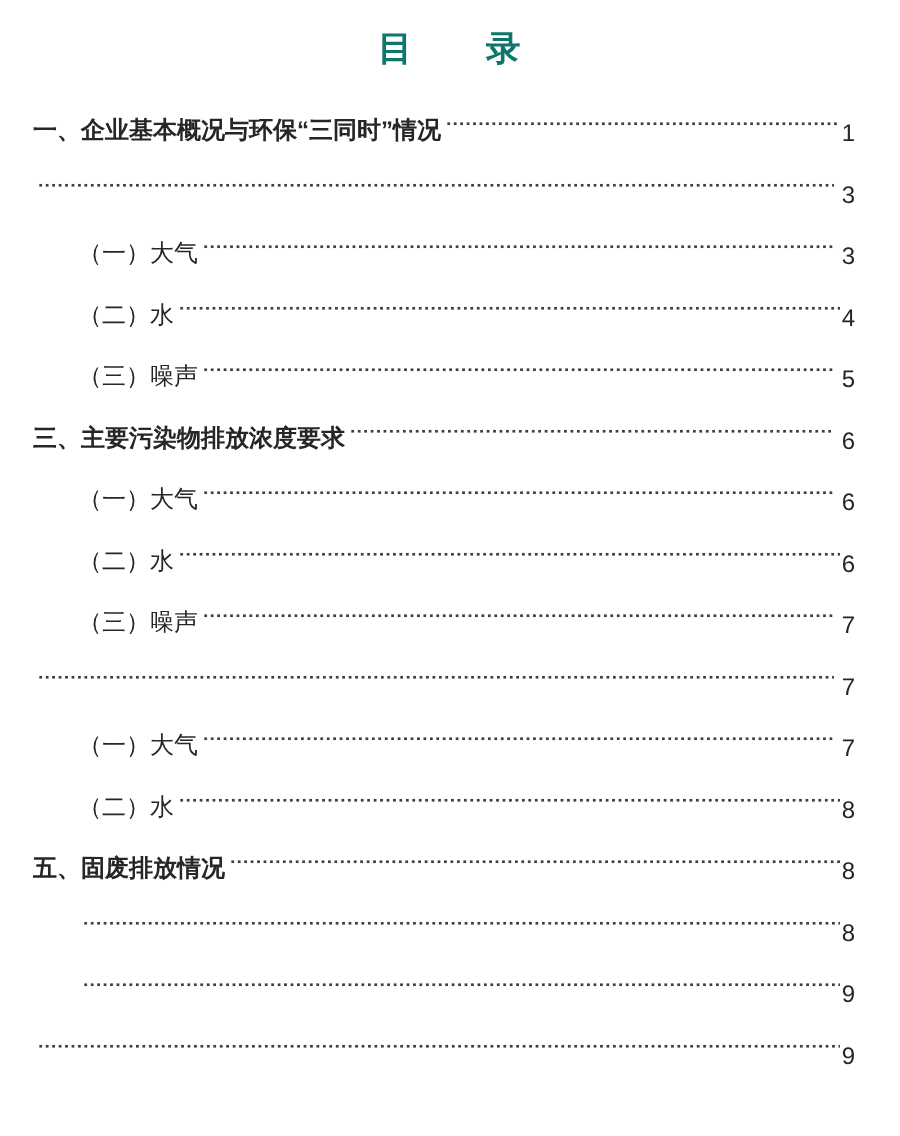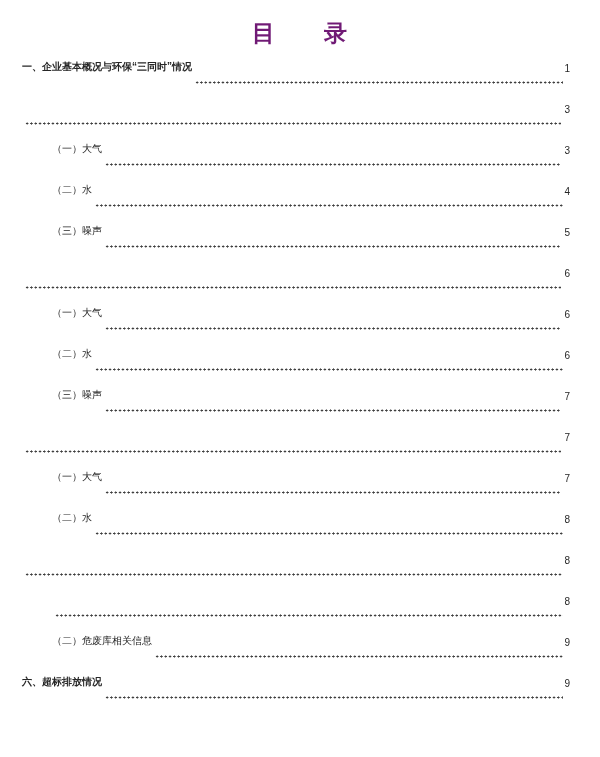--- a/index.html
+++ b/index.html
@@ -17,34 +17,34 @@
     color: #262626;
   }
   .title {
     margin: 0;
     padding-top: 17px;
     text-align: center;
     font-family: "DejaVu Serif", serif;
     font-size: 23px;
     font-weight: 700;
     line-height: 32px;
-    color: #701a75;
+    color: #0f766e;
     white-space: pre;
     word-spacing: 1.7em;
     letter-spacing: 1px;
   }
   .toc {
     margin-top: 8px;
     padding: 0 30px 0 22px;
   }
   .row {
     height: 41px;
     display: flex;
-    align-items: flex-start;
-    font-size: 10px;
+    align-items: flex-end;
+    font-size: 16px;
     line-height: 20px;
   }
   .row.lvl1 {
     font-weight: 600;
   }
   .row.lvl2 {
     font-weight: 400;
     padding-left: 30px;
   }
   .label {
@@ -95,20 +95,21 @@
     <span class="label">（二）水</span>
     <span class="leader"></span>
     <span class="pagenum">4</span>
   </div>
       <div class="row lvl2">
     <span class="label">（三）噪声</span>
     <span class="leader"></span>
     <span class="pagenum"> 5</span>
   </div>
       <div class="row lvl1">
+    <span class="label">三、主要污染物排放浓度要求</span>
     <span class="leader"></span>
     <span class="pagenum"> 6</span>
   </div>
       <div class="row lvl2">
     <span class="label">（一）大气</span>
     <span class="leader"></span>
     <span class="pagenum"> 6</span>
   </div>
       <div class="row lvl2">
     <span class="label">（二）水</span>
@@ -128,31 +129,30 @@
     <span class="label">（一）大气</span>
     <span class="leader"></span>
     <span class="pagenum"> 7</span>
   </div>
       <div class="row lvl2">
     <span class="label">（二）水</span>
     <span class="leader"></span>
     <span class="pagenum">8</span>
   </div>
       <div class="row lvl1">
+    <span class="label">五、固废排放情况</span>
     <span class="leader"></span>
     <span class="pagenum">8</span>
   </div>
       <div class="row lvl2">
     <span class="leader"></span>
     <span class="pagenum">8</span>
   </div>
       <div class="row lvl2">
-    <span class="label">（二）危废库相关信息</span>
     <span class="leader"></span>
     <span class="pagenum">9</span>
   </div>
       <div class="row lvl1">
-    <span class="label">六、超标排放情况</span>
     <span class="leader"></span>
     <span class="pagenum">9</span>
   </div>
     </div>
 </div>
 
 </body></html>

